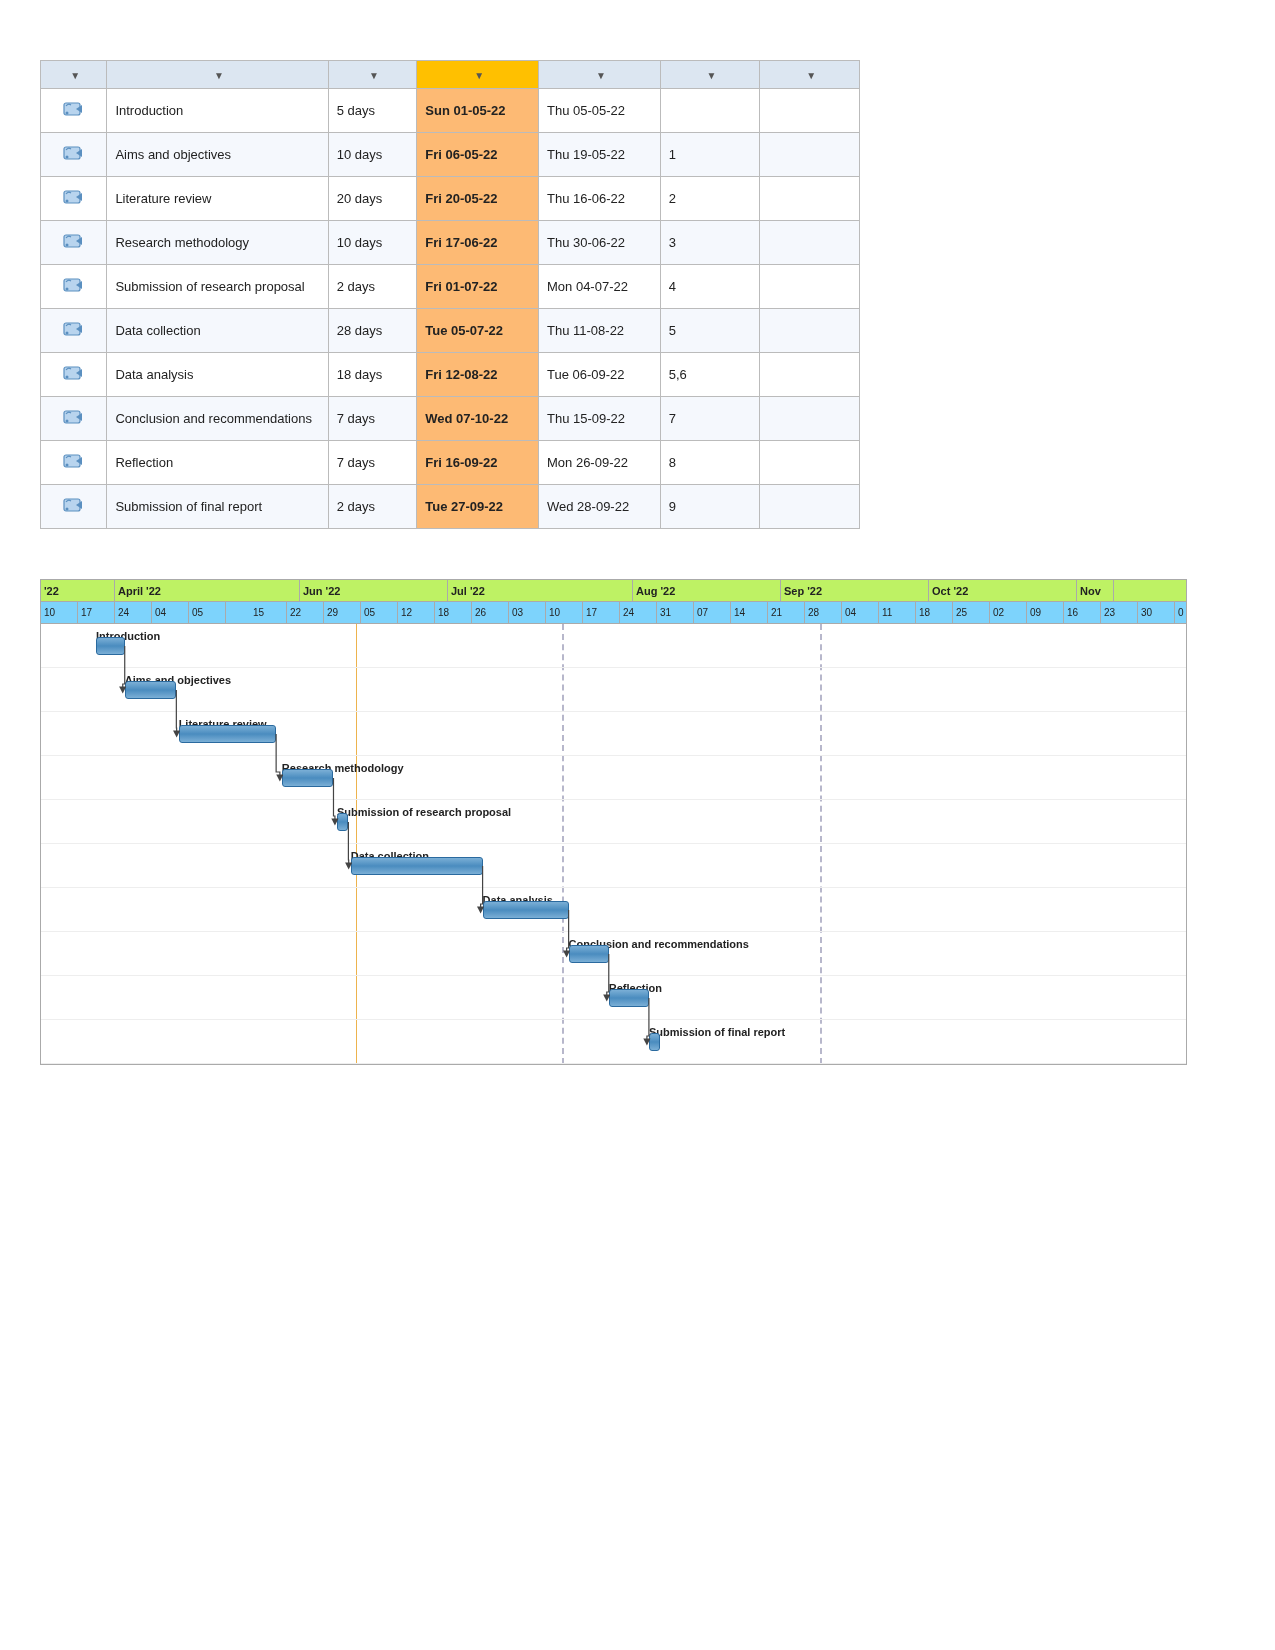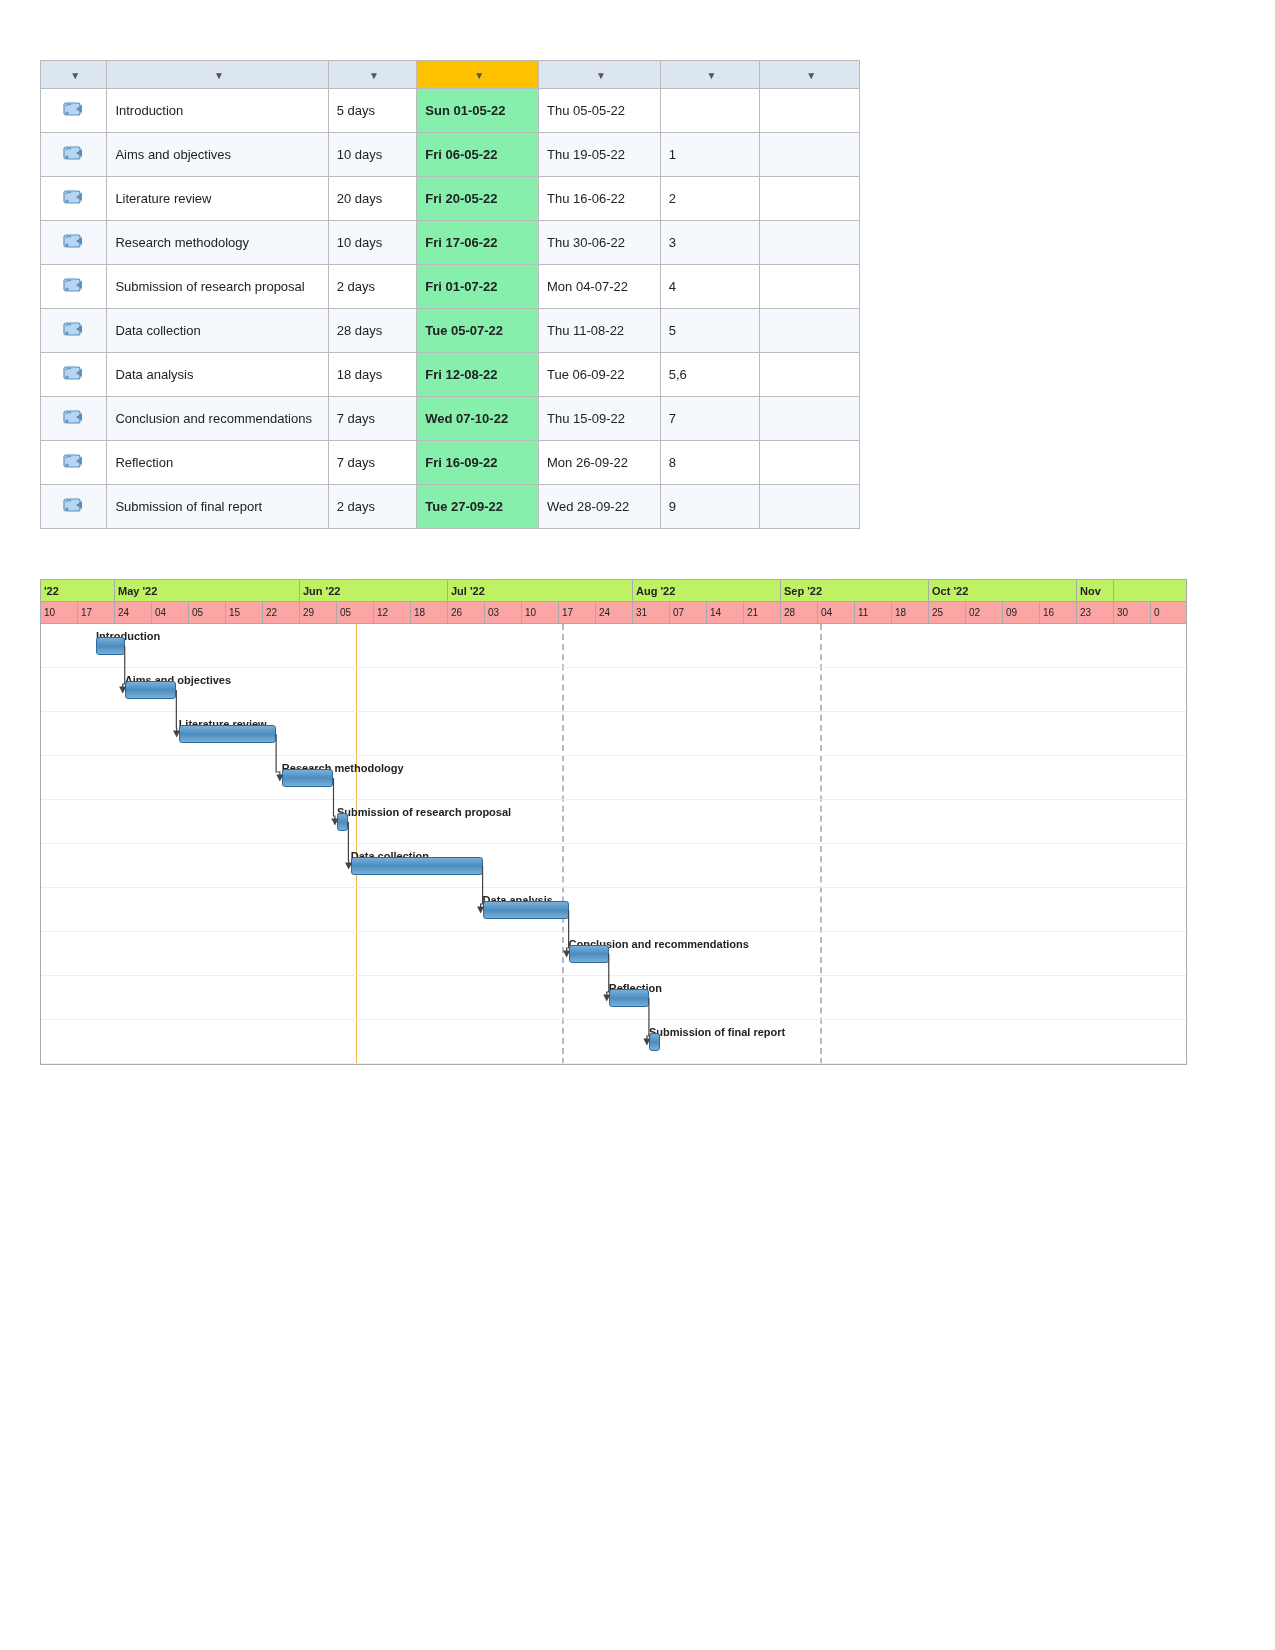--- a/index.html
+++ b/index.html
@@ -30,21 +30,21 @@
       font-weight: bold;
       color: #222;
       white-space: nowrap;
     }
     .project-table tbody tr:nth-child(odd) { background: #fff; }
     .project-table tbody tr:nth-child(even) { background: #f5f8fd; }
     .project-table tbody tr { height: 44px; }
     .project-table td.task-mode { width: 60px; text-align: center; }
     .project-table td.task-name { width: 200px; }
     .project-table td.duration { width: 80px; }
-    .project-table td.start-col { width: 110px; background: #86efac; font-weight: bold; }
+    .project-table td.start-col { width: 110px; background: #fdba74; font-weight: bold; }
     .project-table td.finish-col { width: 110px; }
     .project-table td.predecessors { width: 90px; }
     .project-table td.resource { width: 90px; }
 
     .th-start { background: #ffc000 !important; color: #222; }
     .th-filter { font-size: 10px; color: #555; margin-left: 3px; }
 
     
     .task-icon {
       display: inline-block;
@@ -64,21 +64,21 @@
     .gantt-header-row1 {
       display: flex;
       border-bottom: 1px solid #aaa;
       background: #bef264;
       height: 22px;
       align-items: center;
     }
     .gantt-header-row2 {
       display: flex;
       border-bottom: 1px solid #aaa;
-      background: #fca5a5;
+      background: #7dd3fc;
       height: 22px;
     }
     .gantt-month, .gantt-week {
       border-right: 1px solid #aaa;
       padding: 0 3px;
       height: 100%;
       display: flex;
       align-items: center;
       font-size: 11px;
       font-weight: bold;
@@ -332,35 +332,35 @@
         <td class="finish-col">Wed 28-09-22</td>
         <td class="predecessors">9</td>
         <td class="resource"></td>
       </tr>
     </tbody>
 </table>
 
 <div class="gantt-section" style="width: 1147px;">
   <div class="gantt-header-row1" id="gantt-month-row">
   <div class="gantt-month" style="width: 74px; min-width: 74px;">'22</div>
-      <div class="gantt-month" style="width: 185px; min-width: 185px;">May '22</div>
+      <div class="gantt-month" style="width: 185px; min-width: 185px;">April '22</div>
       <div class="gantt-month" style="width: 148px; min-width: 148px;">Jun '22</div>
       <div class="gantt-month" style="width: 185px; min-width: 185px;">Jul '22</div>
       <div class="gantt-month" style="width: 148px; min-width: 148px;">Aug '22</div>
       <div class="gantt-month" style="width: 148px; min-width: 148px;">Sep '22</div>
       <div class="gantt-month" style="width: 148px; min-width: 148px;">Oct '22</div>
       <div class="gantt-month" style="width: 37px; min-width: 37px;">Nov</div>
     </div>
   <div class="gantt-header-row2" id="gantt-week-row">
   <div class="gantt-week" style="width: 37px; min-width: 37px;">10</div>
       <div class="gantt-week" style="width: 37px; min-width: 37px;">17</div>
       <div class="gantt-week" style="width: 37px; min-width: 37px;">24</div>
       <div class="gantt-week" style="width: 37px; min-width: 37px;">04</div>
       <div class="gantt-week" style="width: 37px; min-width: 37px;">05</div>
-      <div class="gantt-week" style="width: 37px; min-width: 37px;">15</div>
+      <div class="gantt-week" style="width: 37px; min-width: 37px; margin-left: 24px;">15</div>
       <div class="gantt-week" style="width: 37px; min-width: 37px;">22</div>
       <div class="gantt-week" style="width: 37px; min-width: 37px;">29</div>
       <div class="gantt-week" style="width: 37px; min-width: 37px;">05</div>
       <div class="gantt-week" style="width: 37px; min-width: 37px;">12</div>
       <div class="gantt-week" style="width: 37px; min-width: 37px;">18</div>
       <div class="gantt-week" style="width: 37px; min-width: 37px;">26</div>
       <div class="gantt-week" style="width: 37px; min-width: 37px;">03</div>
       <div class="gantt-week" style="width: 37px; min-width: 37px;">10</div>
       <div class="gantt-week" style="width: 37px; min-width: 37px;">17</div>
       <div class="gantt-week" style="width: 37px; min-width: 37px;">24</div>

